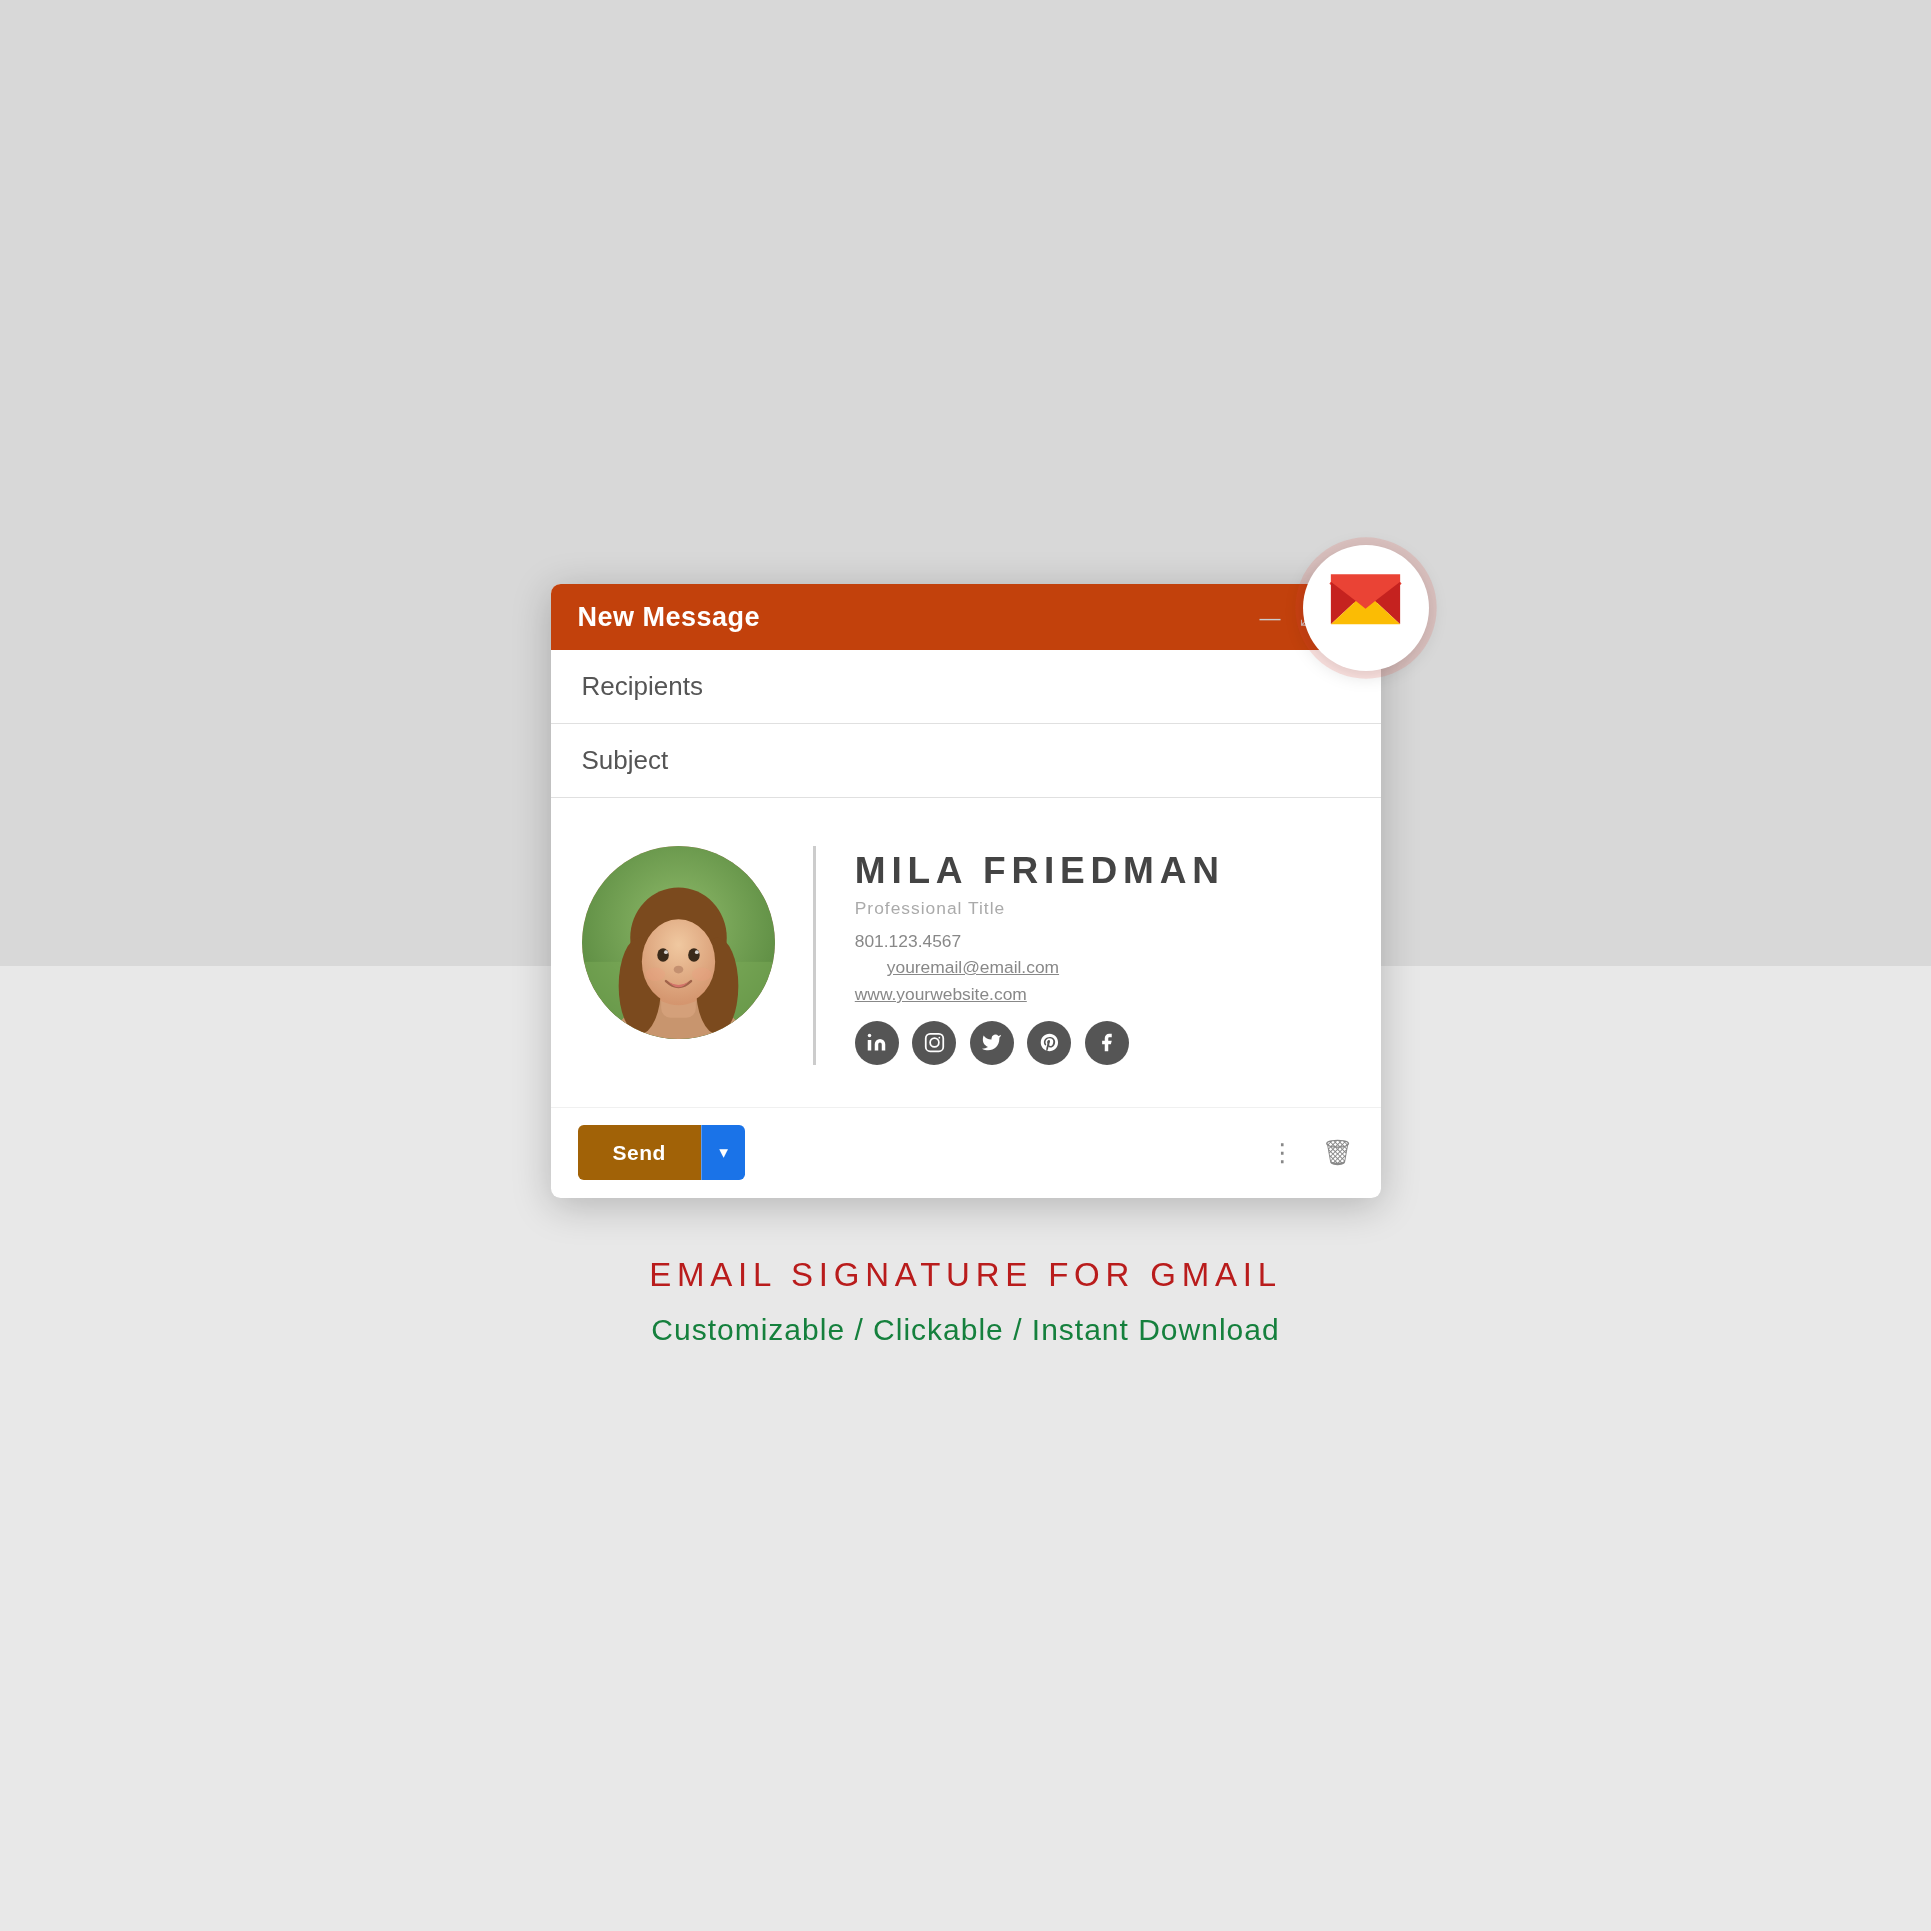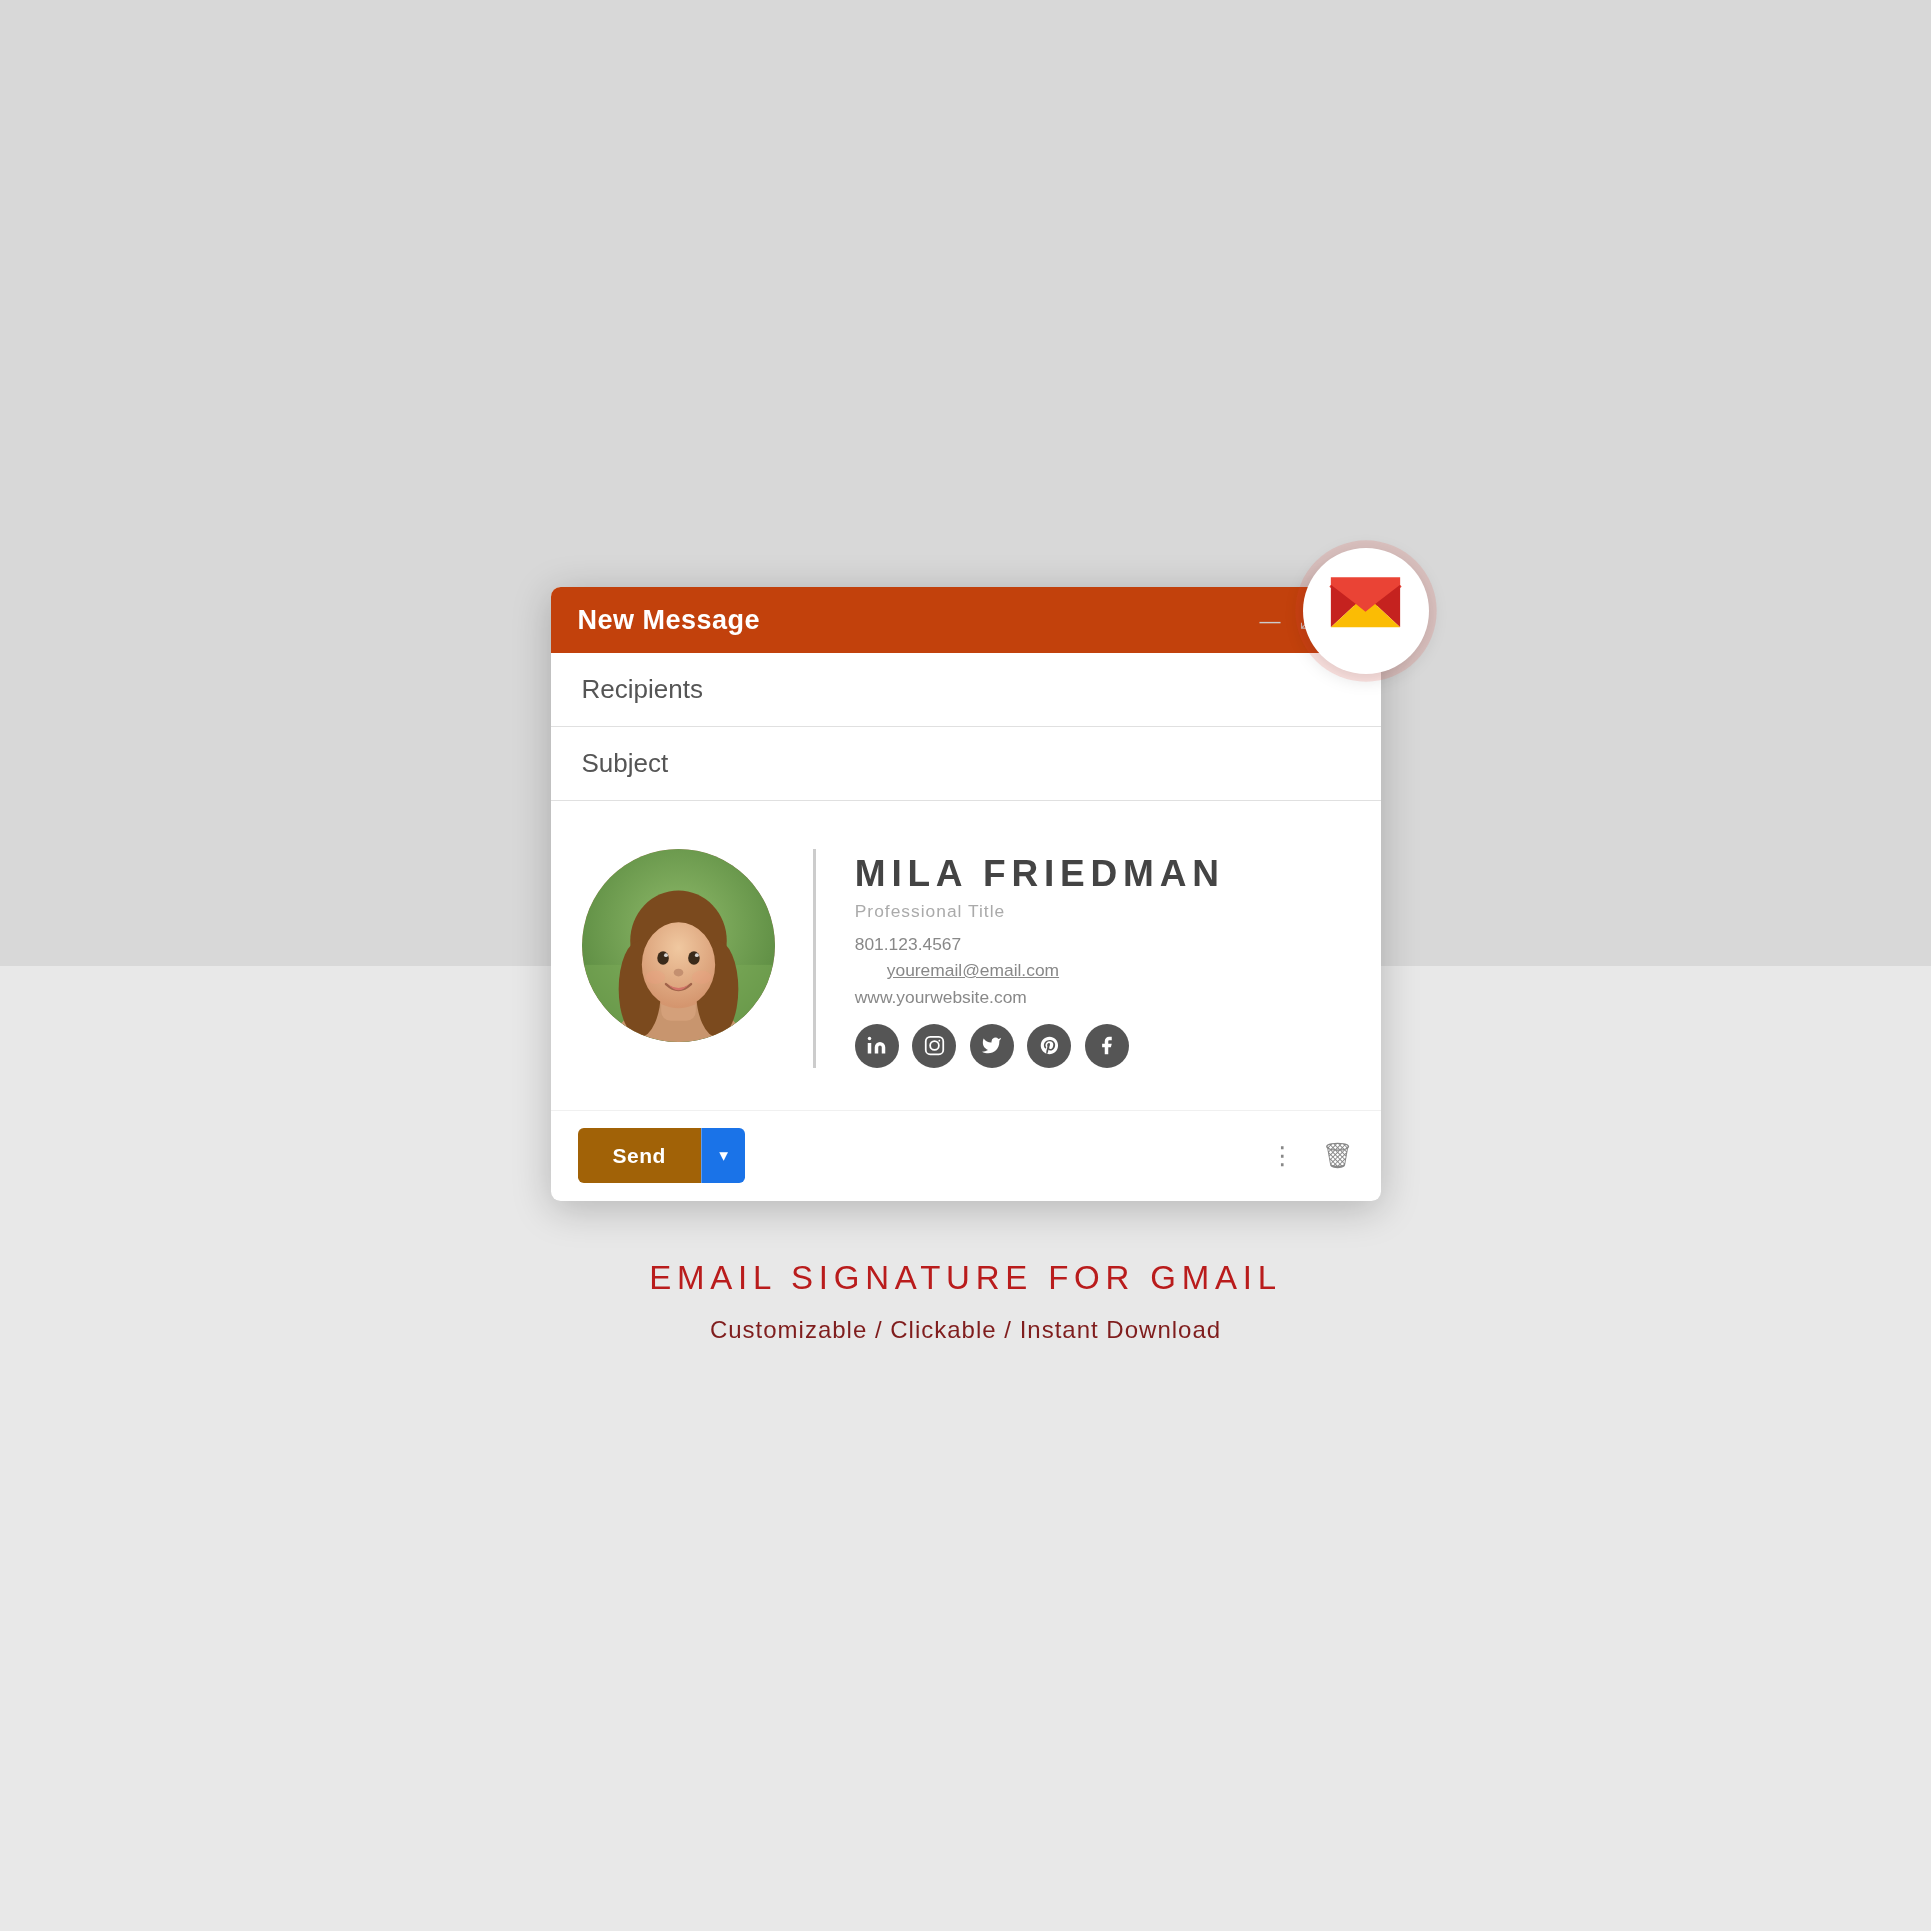--- a/index.html
+++ b/index.html
@@ -147,20 +147,21 @@
     .sig-email {
       font-size: 17.4px;
       color: #888;
       text-decoration: underline;
       margin-left: 32px;
     }
 
     .sig-website {
       font-size: 17.4px;
       color: #888;
+      text-decoration: underline;
     }
 
     .sig-social {
       display: flex;
       gap: 13.5px;
       margin-top: 9.7px;
     }
 
     .social-icon {
       width: 44px;
@@ -255,22 +256,22 @@
     .bottom-heading {
       font-size: 33px;
       letter-spacing: 5.8px;
       color: #b91c1c;
       font-weight: 400;
       text-transform: uppercase;
       margin-bottom: 19.3px;
     }
 
     .bottom-sub {
-      font-size: 24px;
-      color: #7f1d1d;
+      font-size: 30px;
+      color: #15803d;
       font-weight: 300;
       letter-spacing: 1px;
       margin-top: 12px;
     }
 
     
     .bg-top {
       position: absolute;
       top: 0; left: 0; right: 0;
       height: 50%;

